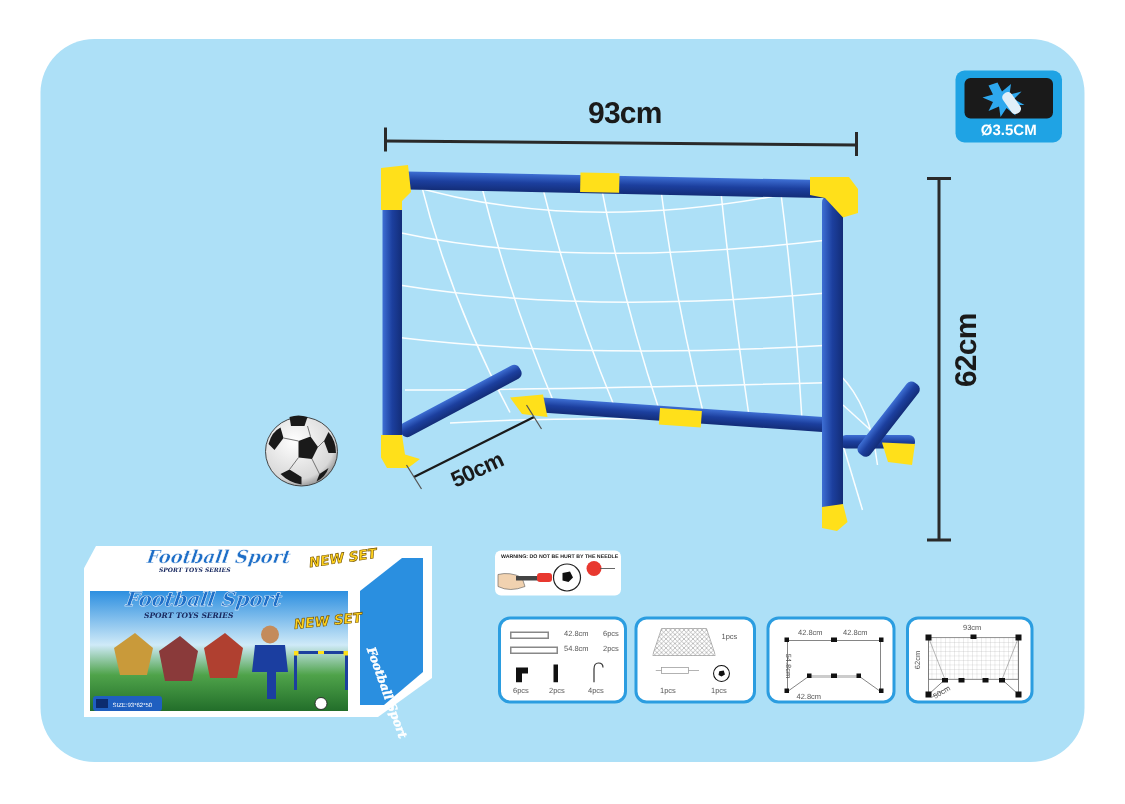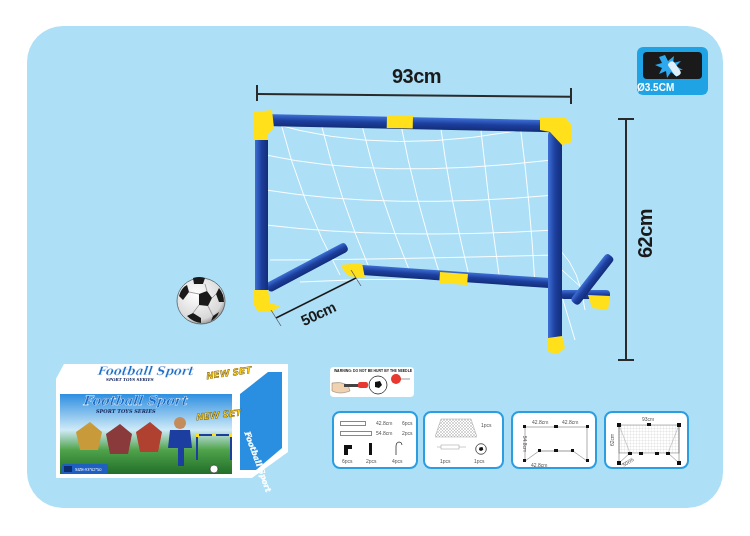--- a/index.html
+++ b/index.html
@@ -25,21 +25,21 @@
   
   .badge {
     position: absolute; left: 637px; top: 47px; width: 71px; height: 48px;
     background: #1fa3e4; border-radius: 6px;
   }
   .badge-inner {
     position: absolute; left: 6px; top: 5px; width: 59px; height: 27px;
     background: #1a1a1a; border-radius: 4px; overflow: hidden;
   }
   .badge-text {
-    position: absolute; left: 0; right: 0; bottom: 2px; 
+    position: absolute; left: 0; right: 0; bottom: 2px; text-align: center;
     color: #ffffff; font-weight: bold; font-size: 10px;
   }
 
   
   .card {
     position: absolute; top: 411px; height: 58px;
     background: #ffffff; border: 2px solid #2b9de0; border-radius: 8px;
     box-sizing: border-box;
   }
   .tiny { position: absolute; font-size: 5px; color: #555; white-space: nowrap; }

